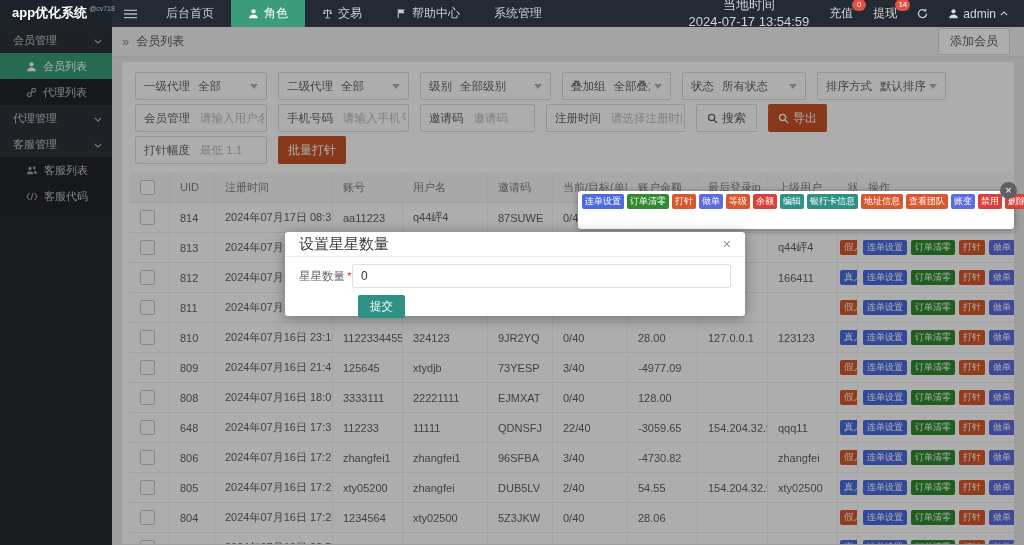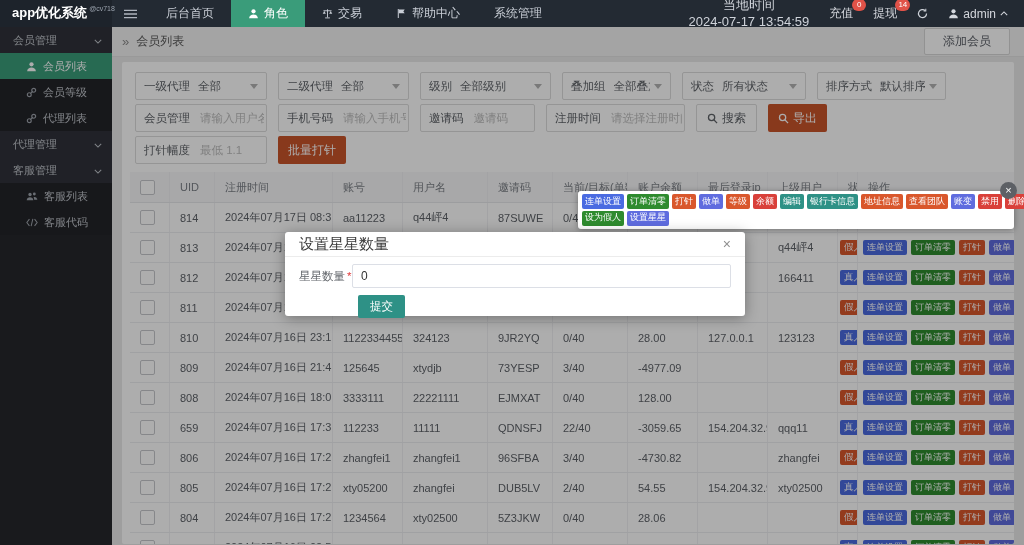--- a/index.html
+++ b/index.html
@@ -29,21 +29,21 @@
   .side-child{background:#232428;padding-left:26px;gap:6px;}
   .side-child .sic{display:flex;align-items:center;color:#9da2ab;}
   .side-child.active{background:#3a9c7a;color:#fff;}
   .side-child.active .sic{color:#fff;}
   
   .main{position:absolute;left:112px;top:27px;width:912px;height:518px;}
   .crumb-bar{height:30px;background:#f2f2f2;border-bottom:1px solid #e2e2e2;display:flex;align-items:center;padding:0 14px 0 10px;box-sizing:border-box;}
   .crumb-toggle{color:#8a8a8a;font-size:13px;margin-right:7px;cursor:pointer;}
   .crumb-label{font-size:12px;color:#5a5a5a;}
   .add-member{margin-left:auto;background:#fff;border:1px solid #d7d7d7;border-radius:2px;color:#5a5e66;
-    font-size:12px;padding:4px 18px;cursor:pointer;}
+    font-size:12px;padding:4px 11px;cursor:pointer;}
   .card{position:absolute;left:10px;top:35px;width:892px;height:482px;background:#fff;border-radius:2px;
     overflow:hidden;box-sizing:border-box;padding:10px 0 0 8px;}
   
   .frow{display:flex;gap:11px;margin:0 0 4px 5px;align-items:center;}
   .fgroup{display:flex;align-items:center;border:1px solid #dcdcdc;border-radius:2px;height:28px;background:#fff;box-sizing:border-box;flex:none;}
   .fg-label{padding:0 8px;font-size:11.5px;color:#5f6368;white-space:nowrap;flex:none;}
   .fg-value{font-size:11.5px;color:#5f6368;white-space:nowrap;overflow:hidden;flex:1;}
   .fg-caret{color:#b3b3b3;margin:0 8px 0 4px;flex:none;display:flex;}
   .fg-input{border:0;outline:none;flex:1;font-size:11.5px;color:#444;min-width:0;background:transparent;
     font-family:"Liberation Sans","DejaVu Sans",sans-serif;}
@@ -192,30 +192,20 @@
         <span>会员列表</span>
       </div>
       <div class="side-item side-child">
         <span class="sic">
           <svg viewBox="0 0 12 12" width="11" height="11" fill="none" stroke="currentColor" stroke-width="1.3">
             <circle cx="3.6" cy="8.4" r="2.1"></circle>
             <circle cx="8.4" cy="3.6" r="2.1"></circle>
             <path d="M4.7 7.3l2.6-2.6"></path>
           </svg>
         </span>
-        <span>会员等级</span>
-      </div>
-      <div class="side-item side-child">
-        <span class="sic">
-          <svg viewBox="0 0 12 12" width="11" height="11" fill="none" stroke="currentColor" stroke-width="1.3">
-            <circle cx="3.6" cy="8.4" r="2.1"></circle>
-            <circle cx="8.4" cy="3.6" r="2.1"></circle>
-            <path d="M4.7 7.3l2.6-2.6"></path>
-          </svg>
-        </span>
         <span>代理列表</span>
       </div>
       <div class="side-item side-group">
         <span>代理管理</span>
         <span class="sic"><svg viewBox="0 0 10 6" width="8" height="5" fill="none" stroke="currentColor" stroke-width="1.3">
             <path d="M1 1l4 4 4-4"></path>
           </svg></span>
       </div>
       <div class="side-item side-group">
         <span>客服管理</span>
@@ -518,21 +508,21 @@
                 <span class="btn-mini" style="background:#4a6be1">连单设置</span>
                 <span class="btn-mini" style="background:#2e8b2e">订单清零</span>
                 <span class="btn-mini" style="background:#d9572c">打针</span>
                 <span class="btn-mini" style="background:#5f6cdf">做单</span>
               </div>
             </div>
             <div class="trow">
               <div class="tcell" style="width:40px">
                 <span class="cb"></span>
               </div>
-              <div class="tcell" style="width:45px">659</div>
+              <div class="tcell" style="width:45px">648</div>
               <div class="tcell" style="width:118px">2024年07月16日 17:33:05</div>
               <div class="tcell" style="width:70px">112233</div>
               <div class="tcell" style="width:85px">11111</div>
               <div class="tcell" style="width:65px">QDNSFJ</div>
               <div class="tcell" style="width:75px">22/40</div>
               <div class="tcell" style="width:70px">-3059.65</div>
               <div class="tcell" style="width:70px">154.204.32.99</div>
               <div class="tcell" style="width:70px">qqq11</div>
               <div class="tcell" style="width:20px;padding-left:2px">
                 <span class="badge-status" style="background:#4a6be1">真人</span>
@@ -652,24 +642,20 @@
         <span class="btn-mini" style="background:#d9572c">等级</span>
         <span class="btn-mini" style="background:#d9403a">余额</span>
         <span class="btn-mini" style="background:#2e9186">编辑</span>
         <span class="btn-mini" style="background:#2e9186">银行卡信息</span>
         <span class="btn-mini" style="background:#d9572c">地址信息</span>
         <span class="btn-mini" style="background:#d9572c">查看团队</span>
         <span class="btn-mini" style="background:#5f6cdf">账变</span>
         <span class="btn-mini" style="background:#d9403a">禁用</span>
         <span class="btn-mini" style="background:#d9403a">删除</span>
       </div>
-    <div class="pop-row" id="pop-row2">
-        <span class="btn-mini" style="background:#2e8b2e">设为假人</span>
-        <span class="btn-mini" style="background:#5f6cdf">设置星星</span>
-      </div>
     <div class="pop-close">×</div>
   </div>
 
   <div class="modal">
     <div class="modal-head">
       <span class="modal-title">设置星星数量</span>
       <span class="modal-close">×</span>
     </div>
     <div class="modal-body">
       <div class="mfield">

